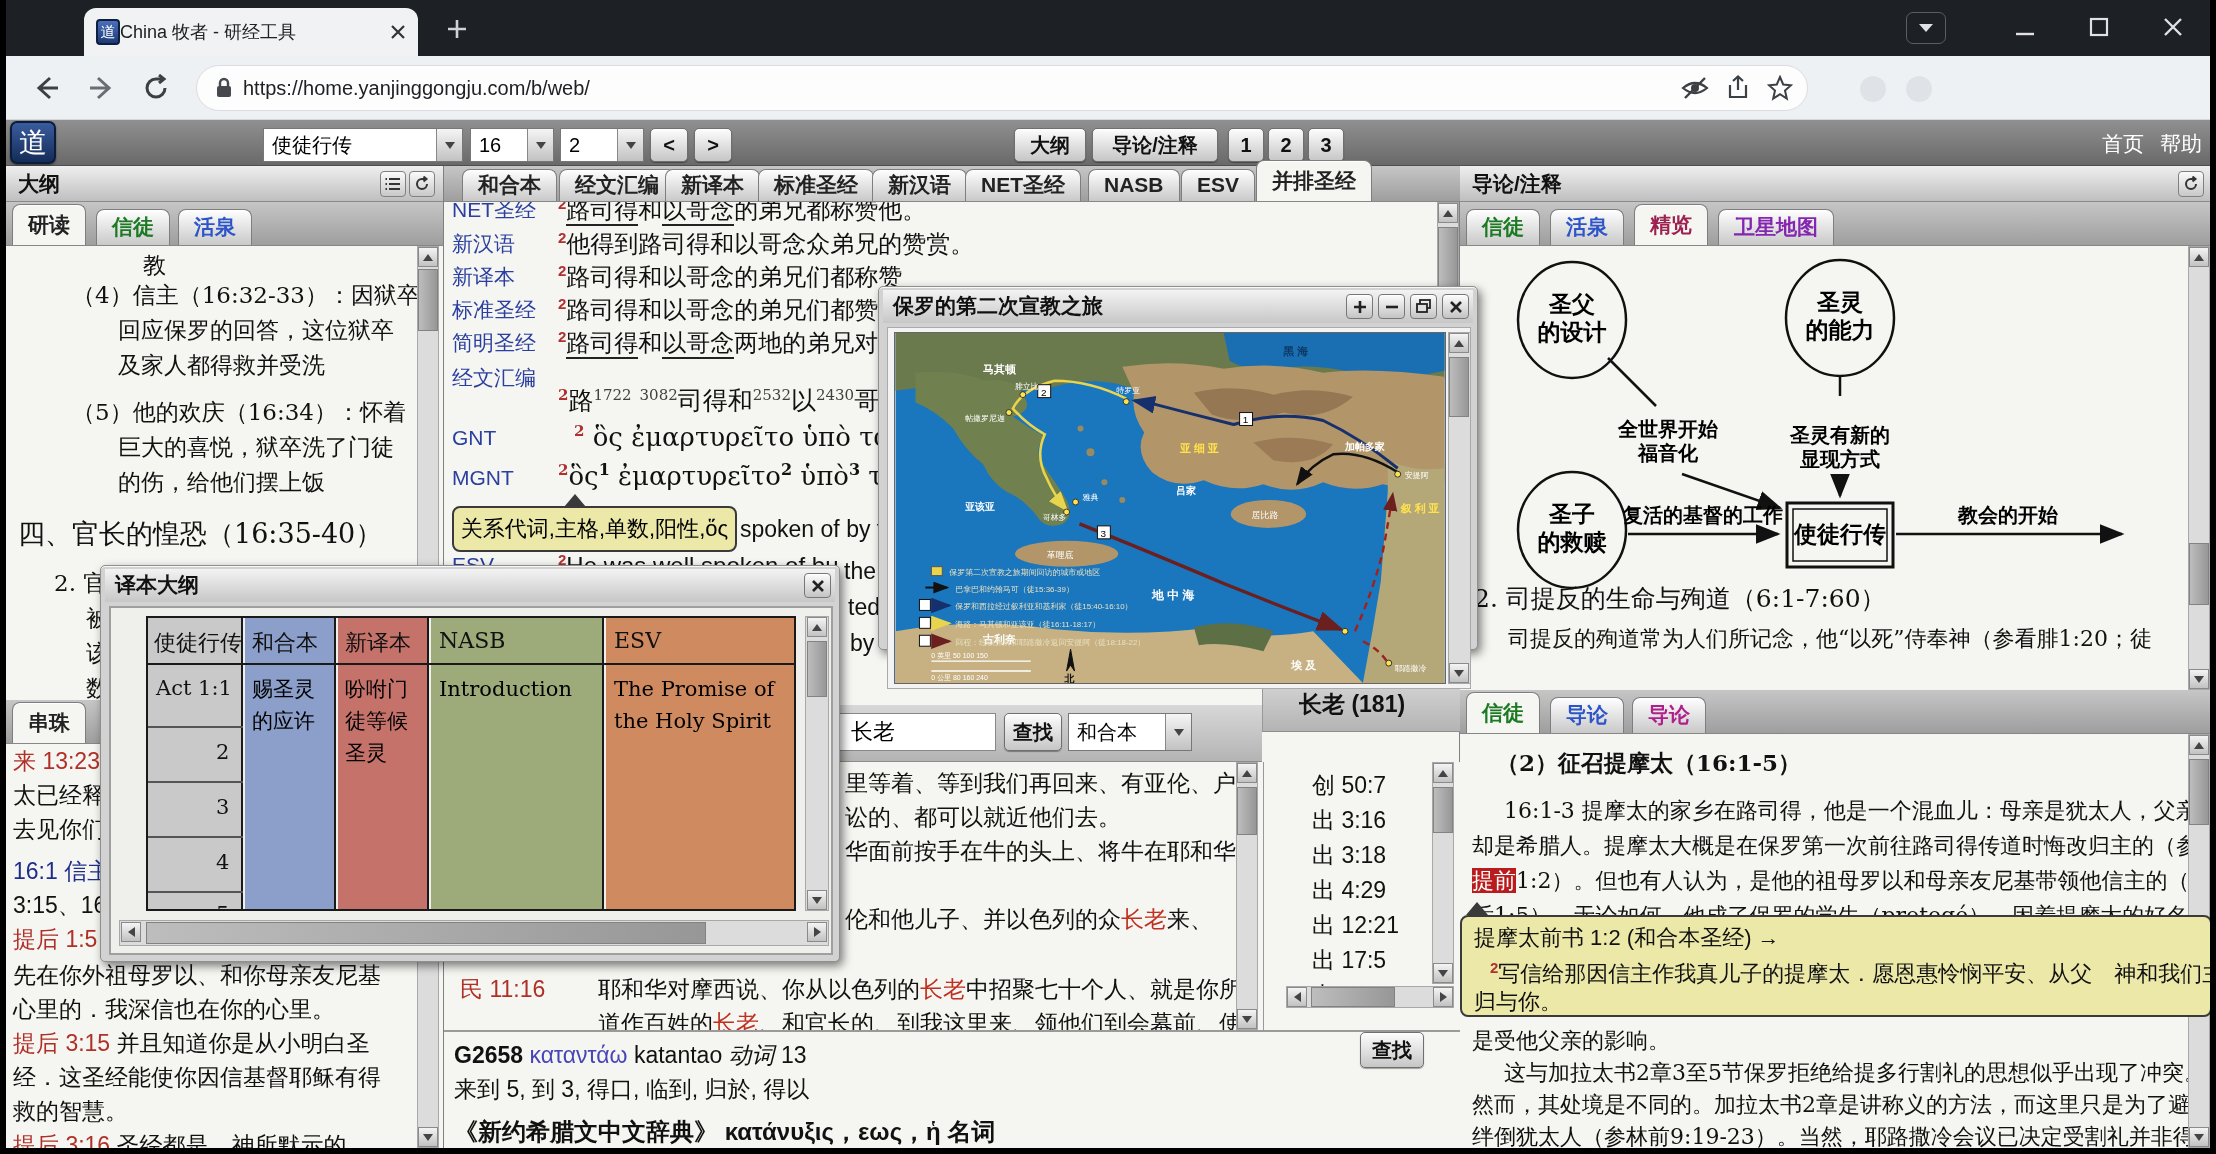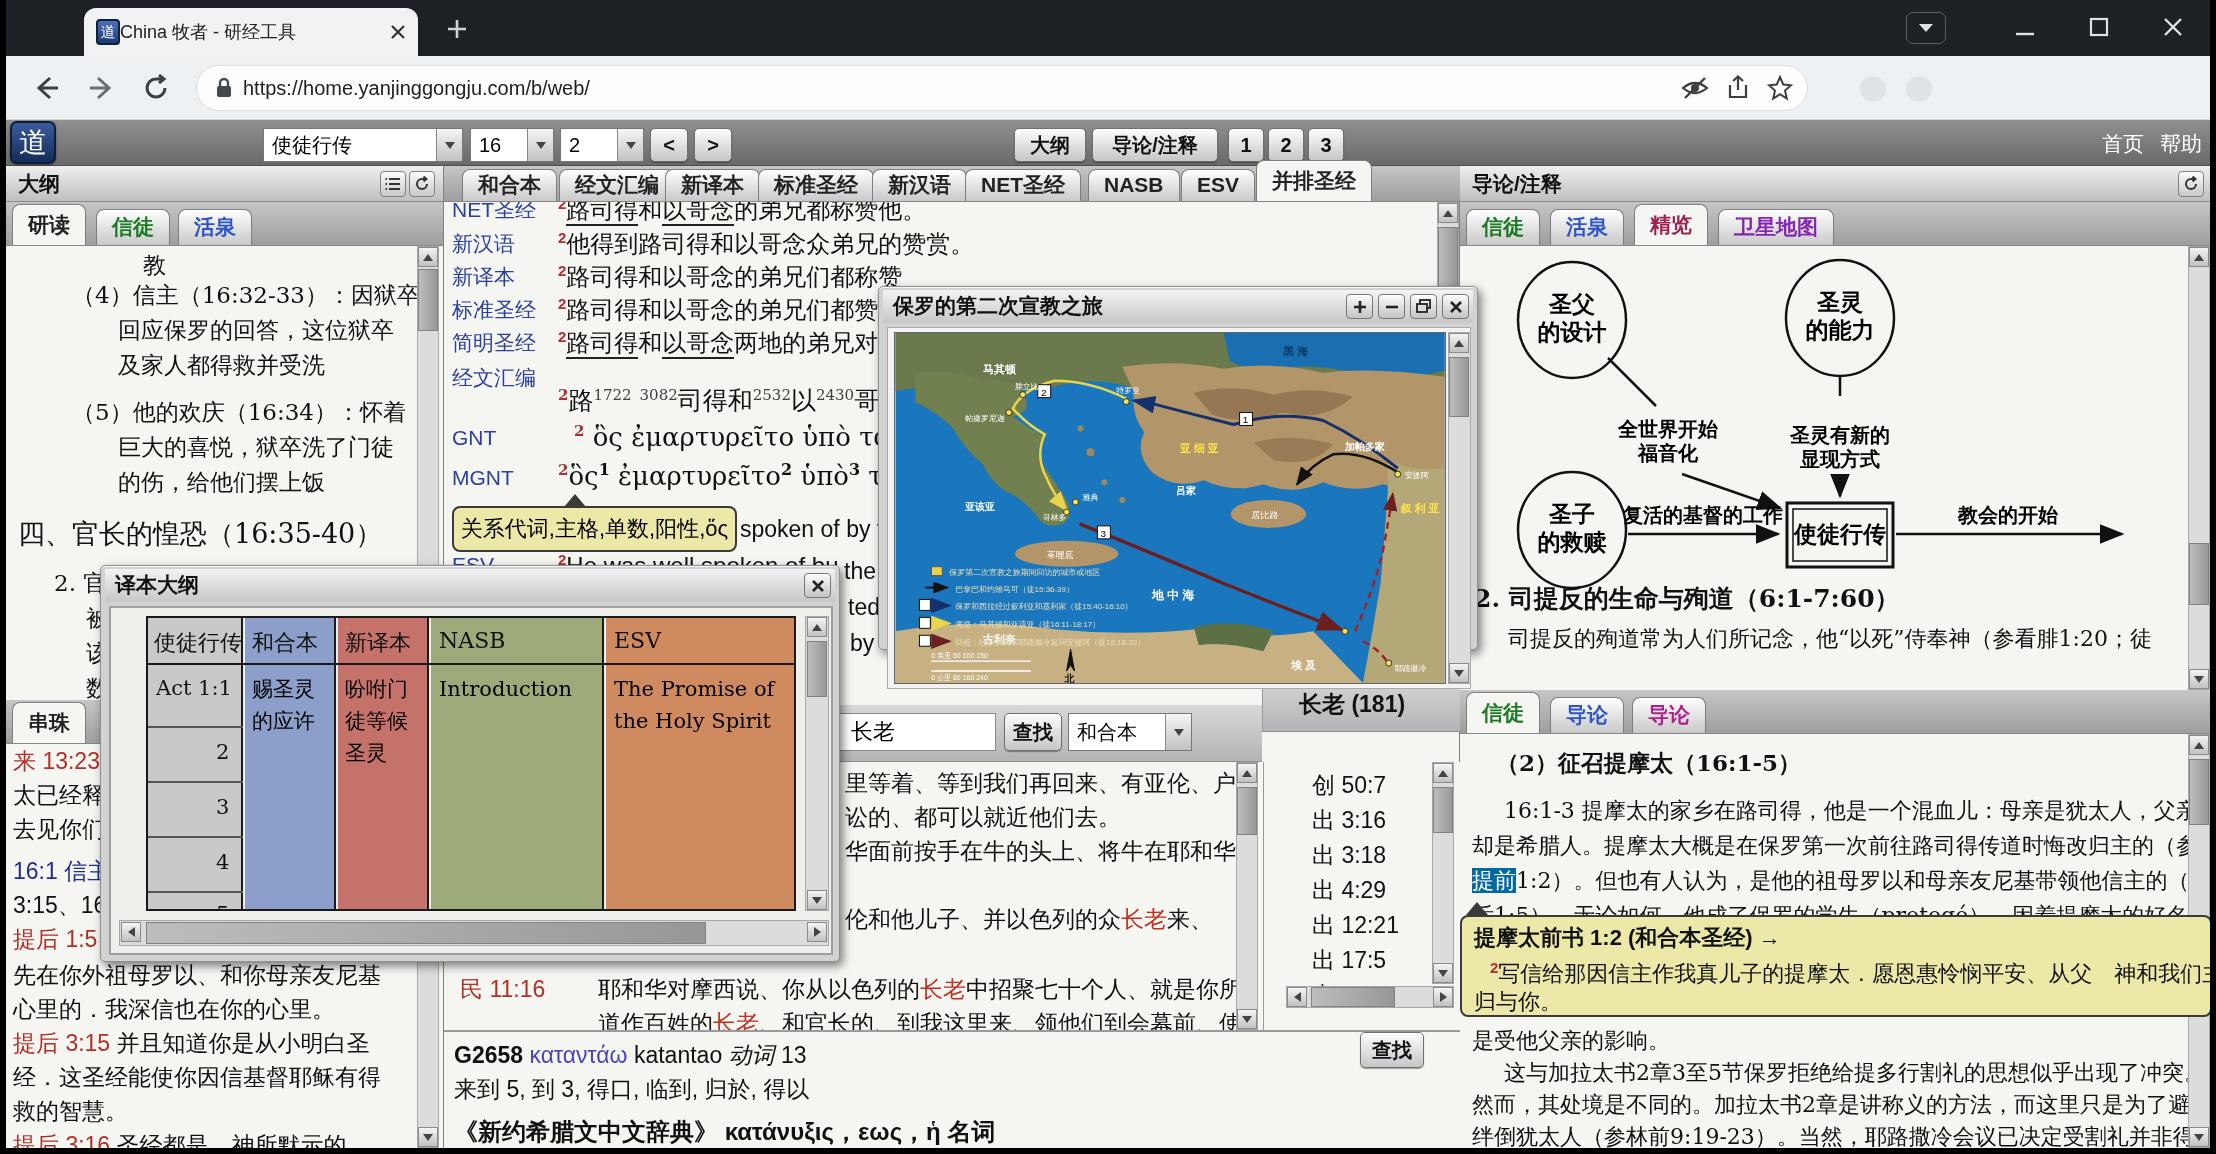--- a/index.html
+++ b/index.html
@@ -47,21 +47,21 @@
 .tu{width:0;height:0;border-left:5px solid transparent;border-right:5px solid transparent;border-bottom:7px solid #444}
 .td{width:0;height:0;border-left:5px solid transparent;border-right:5px solid transparent;border-top:7px solid #444}
 .tl{width:0;height:0;border-top:5px solid transparent;border-bottom:5px solid transparent;border-right:7px solid #444}
 .tr2{width:0;height:0;border-top:5px solid transparent;border-bottom:5px solid transparent;border-left:7px solid #444}
 
 .win{position:absolute;background:#d2d2d2;border:1px solid #8f8f8f;border-radius:5px;box-shadow:3px 4px 10px rgba(0,0,0,.5),inset 0 1px 0 #f8f8f8}
 .wtitle{position:absolute;left:4px;right:4px;top:3px;height:33px;background:linear-gradient(#f3f3f3,#c7c7c7);font-weight:bold;font-size:21px;line-height:32px;padding-left:10px;color:#111}
 .wbtn{position:absolute;width:27px;height:25px;background:linear-gradient(#fcfcfc,#c4c4c4);border:1px solid #777;border-radius:4px;display:flex;align-items:center;justify-content:center;box-shadow:inset 0 1px 0 #fff}
 .tipY{position:absolute;background:#ece9a8;border:2px solid #3a3a3a;border-radius:8px;z-index:10}
 .notch{position:absolute;width:0;height:0;border-left:11px solid transparent;border-right:11px solid transparent;border-bottom:13px solid #3a3a3a}
-.hl{background:#0369a1;color:#fff}
+.hl{background:#b91c1c;color:#fff}
 .icbtn{position:absolute;width:26px;height:26px;background:linear-gradient(#fbfbfb,#c8c8c8);border:1px solid #808080;border-radius:4px;display:flex;align-items:center;justify-content:center}
 </style>
 </head>
 <body>
 
 <div id="app">
 
 <div id="tabstrip">
   <div class="btab">
     <div class="favicon">道</div>
@@ -371,21 +371,21 @@
     <line x1="222" y1="228" x2="320" y2="262" stroke="#111" stroke-width="2.5" marker-end="url(#ah)"></line>
     <line x1="380" y1="130" x2="380" y2="150" stroke="#111" stroke-width="2.5"></line>
     <text x="380" y="196" font-size="20" font-weight="bold" text-anchor="middle">圣灵有新的</text>
     <text x="380" y="220" font-size="20" font-weight="bold" text-anchor="middle">显现方式</text>
     <line x1="380" y1="230" x2="380" y2="250" stroke="#111" stroke-width="2.5" marker-end="url(#ah)"></line>
     <text x="243" y="276" font-size="20" font-weight="bold" text-anchor="middle">复活的基督的工作</text>
     <line x1="168" y1="288" x2="318" y2="288" stroke="#111" stroke-width="2.5" marker-end="url(#ah)"></line>
     <text x="548" y="276" font-size="20" font-weight="bold" text-anchor="middle">教会的开始</text>
     <line x1="436" y1="288" x2="662" y2="288" stroke="#111" stroke-width="2.5" marker-end="url(#ah)"></line>
   </svg>
-  <div class="ln ser" style="left:14px;top:336px;font-size:25px;font-weight:bold">2.  司提反的生命与殉道（6:1-7:60）</div>
+  <div class="ln ser" style="left:14px;top:336px;font-size:25px;font-weight:normal">2.  司提反的生命与殉道（6:1-7:60）</div>
   <div class="ln ser" style="left:48px;top:378px;font-size:22px">司提反的殉道常为人们所记念，他“以死”侍奉神（参看腓1:20；徒</div>
 </div>
 <div class="sbv" style="left:2188px;top:246px;height:444px">
   <div class="sba" style="left:0;top:0">
         <div class="tu"></div>
       </div>
   <div class="sbt" style="left:0;top:296px;height:62px;width:20px"></div>
   <div class="sba" style="left:0;bottom:0">
         <div class="td"></div>
       </div>
@@ -401,21 +401,21 @@
   <div class="ln" style="left:44px;top:62px;font-size:22px">16:1-3 提摩太的家乡在路司得，他是一个混血儿：母亲是犹太人，父亲</div>
   <div class="ln" style="left:12px;top:97px;font-size:22px">却是希腊人。提摩太大概是在保罗第一次前往路司得传道时悔改归主的（参</div>
   <div class="ln" style="left:12px;top:132px;font-size:22px"><span class="hl">提前</span><span>1:2）。但也有人认为，是他的祖母罗以和母亲友尼基带领他信主的（提</span></div>
   <div class="ln" style="left:12px;top:167px;font-size:22px">后1:5）。无论如何，他成了保罗的学生（protegé）。因着提摩太的好名声</div>
   <div class="ln" style="left:12px;top:292px;font-size:22px">是受他父亲的影响。</div>
   <div class="ln" style="left:44px;top:324px;font-size:22px">这与加拉太书2章3至5节保罗拒绝给提多行割礼的思想似乎出现了冲突。</div>
   <div class="ln" style="left:12px;top:356px;font-size:22px">然而，其处境是不同的。加拉太书2章是讲称义的方法，而这里只是为了避免</div>
   <div class="ln" style="left:12px;top:388px;font-size:22px">绊倒犹太人（参林前9:19-23）。当然，耶路撒冷会议已决定受割礼并非得救</div>
 
   <div class="tipY" style="left:0px;top:181px;width:752px;height:102px;font-family:'Liberation Sans',sans-serif">
-    <div class="ln" style="left:12px;top:6px;font-size:22px;font-weight:bold">提摩太前书 1:2 (和合本圣经) →</div>
+    <div class="ln" style="left:12px;top:6px;font-size:22px;font-weight:normal">提摩太前书 1:2 (和合本圣经) →</div>
     <div class="ln" style="left:28px;top:42px;font-size:22px"><span class="vnum">2</span><span>写信给那因信主作我真儿子的提摩太．愿恩惠怜悯平安、从父　神和我们主基督耶稣、</span></div>
     <div class="ln" style="left:12px;top:70px;font-size:22px">归与你。</div>
   </div>
   <div class="notch" style="left:6px;top:168px;z-index:11"></div>
 </div>
 <div class="sbv" style="left:2188px;top:734px;height:414px">
   <div class="sba" style="left:0;top:0">
         <div class="tu"></div>
       </div>
   <div class="sbt" style="left:0;top:24px;height:66px;width:20px"></div>

